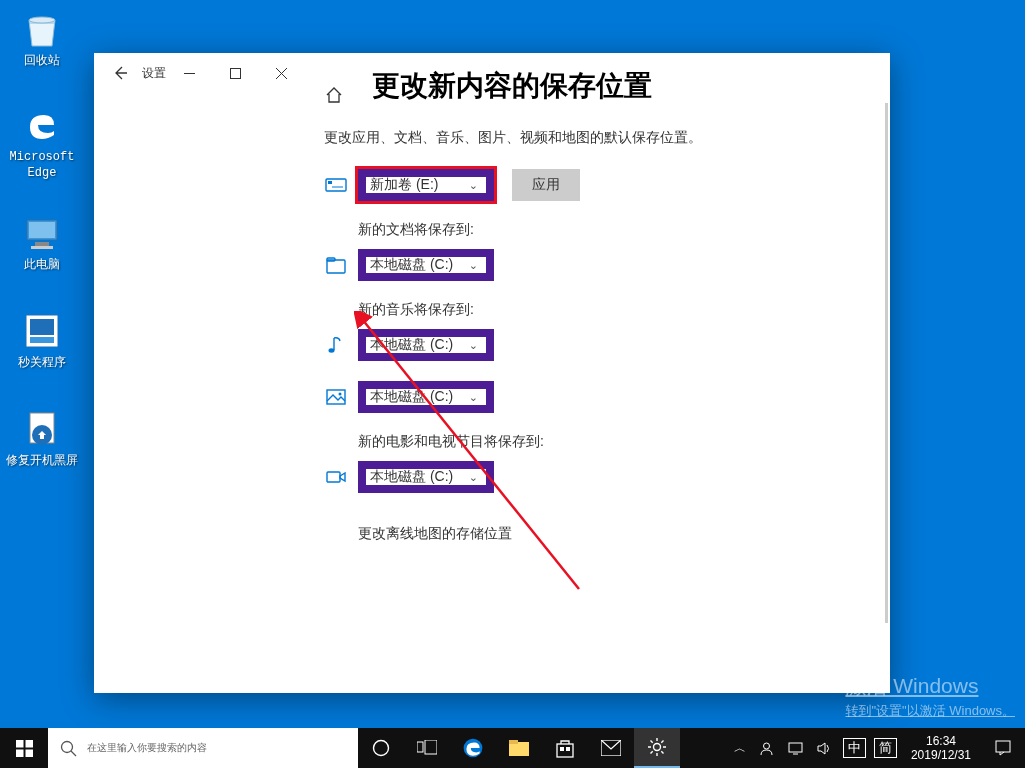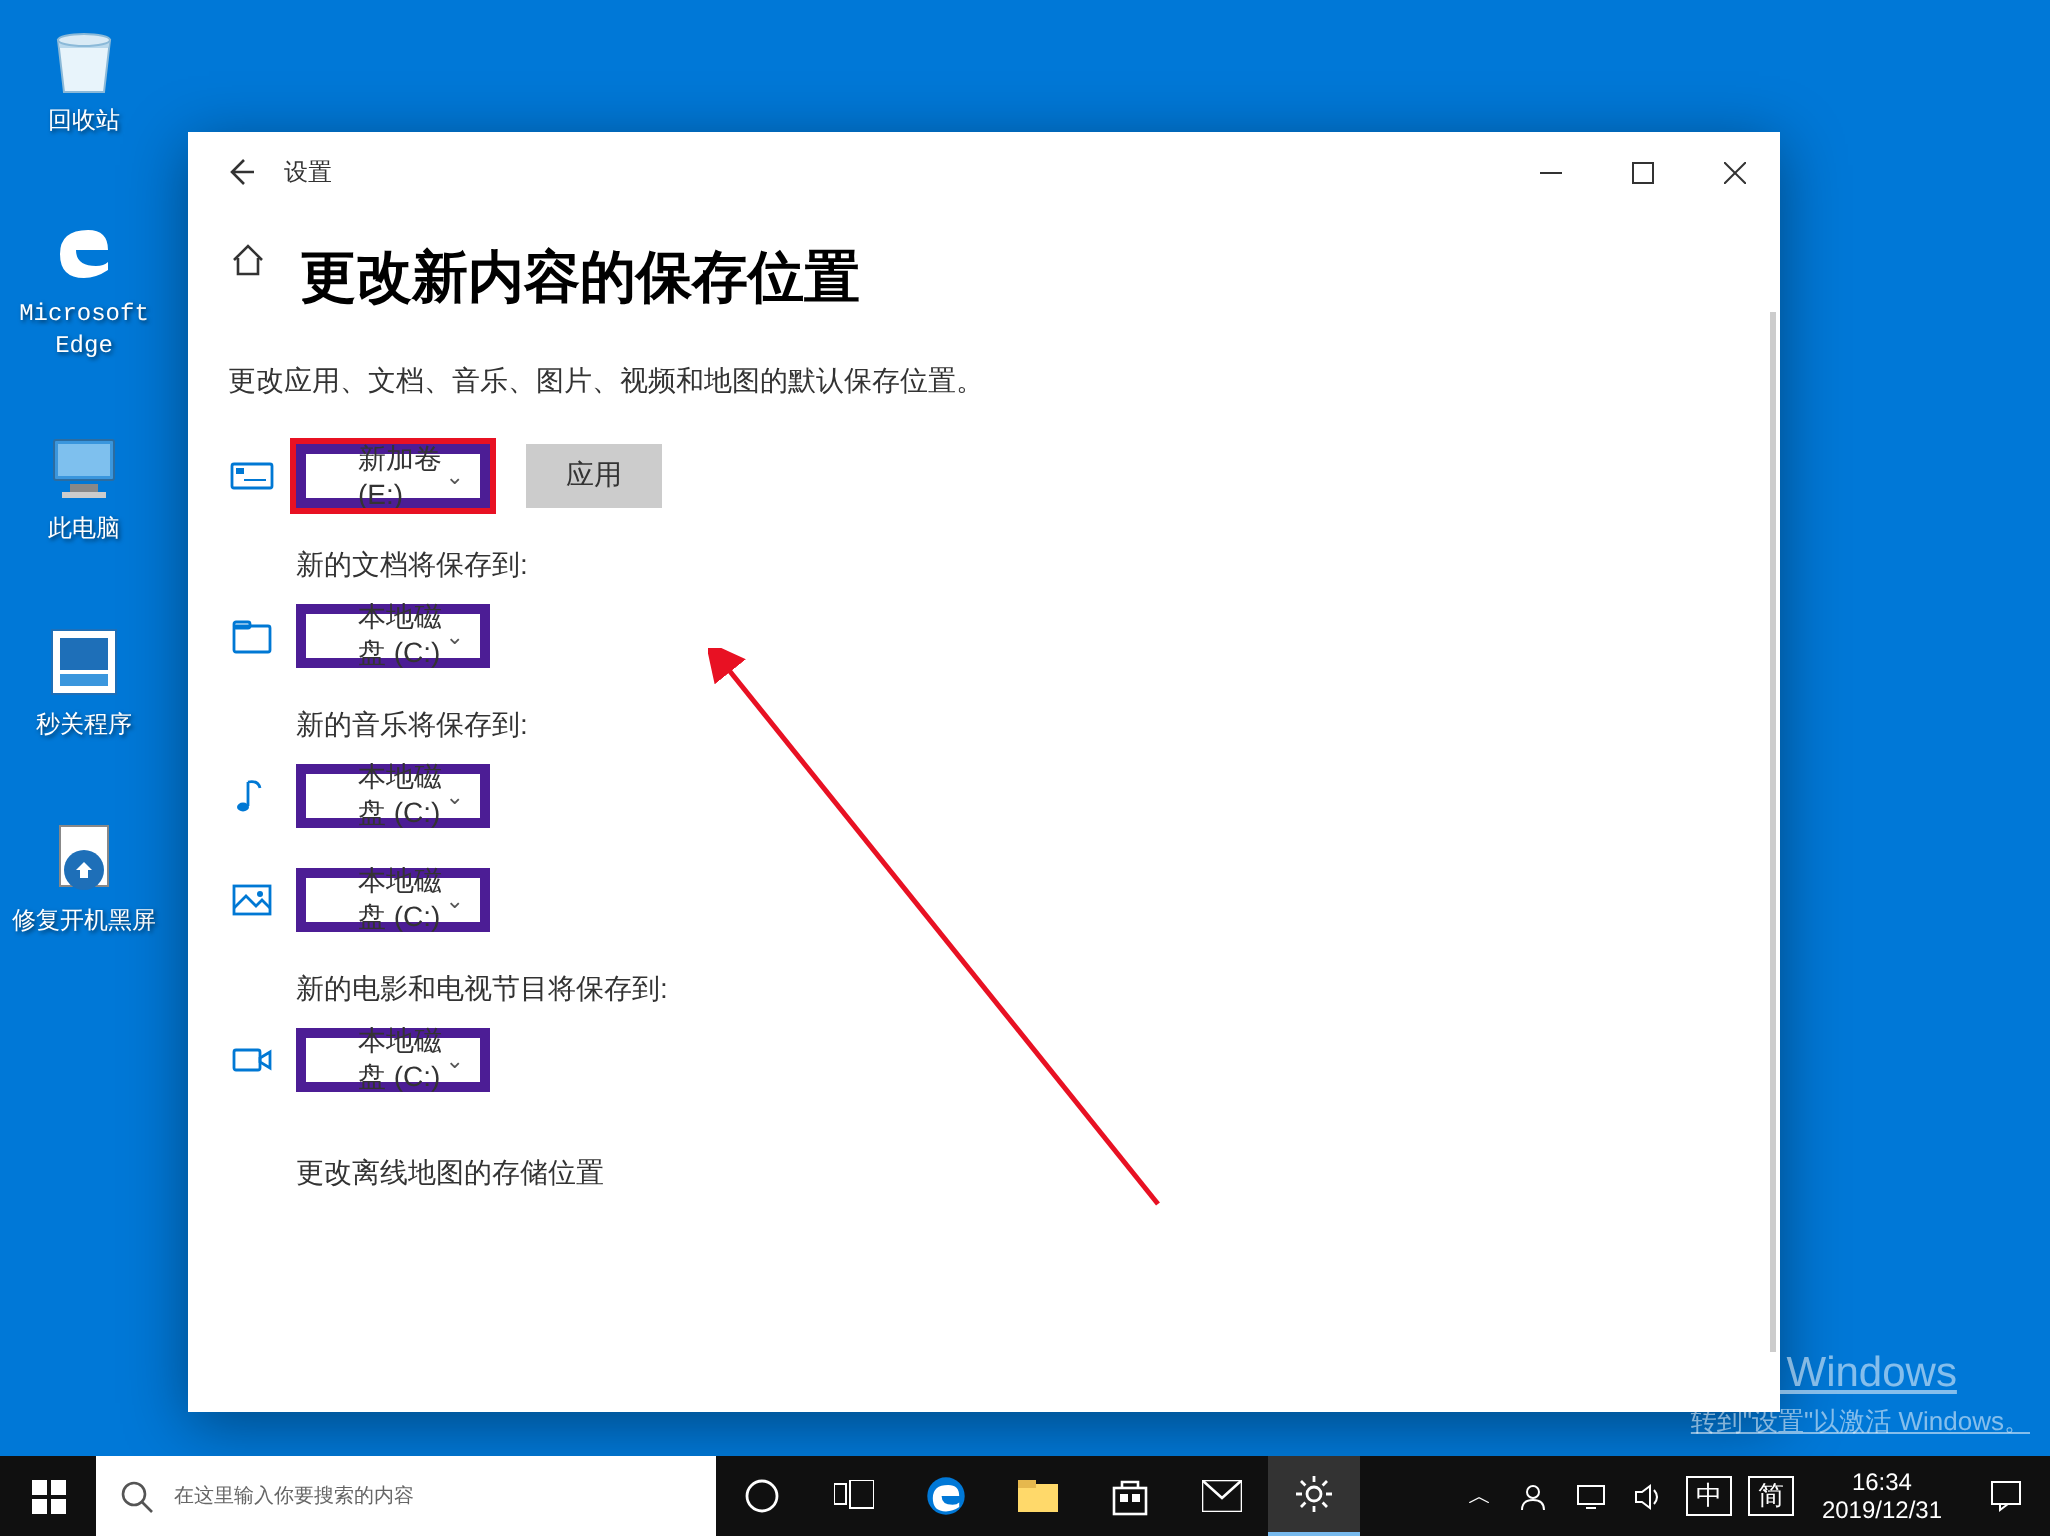--- a/index.html
+++ b/index.html
@@ -27,25 +27,25 @@
       width: 42px; height: 42px;
       margin-bottom: 4px;
       display: flex;
       align-items: center; justify-content: center;
     }
     .desktop-icon .label { line-height: 1.3; font-family: Liberation Mono, monospace; }
 
     
     .window {
       position: absolute;
-      left: 94px; top: 66px;
+      left: 94px; top: 53px;
       width: 796px; height: 640px;
       background: #fff;
       box-shadow: 0 6px 30px rgba(0,0,0,0.4);
-      display: flex; flex-direction: column;
+      display: flex; 
     }
     .titlebar {
       height: 40px;
       display: flex; align-items: center;
       padding-left: 8px;
     }
     .titlebar .back-btn {
       width: 36px; height: 36px;
       display: flex; align-items: center; justify-content: center;
       cursor: pointer;
@@ -64,22 +64,22 @@
       color: #333;
     }
 
     .content {
       flex: 1;
       padding: 0 28px 0 20px;
       overflow: hidden;
       position: relative;
     }
     .page-header {
-      display: flex; align-items: flex-start;
-      gap: 16px;
+      display: flex; align-items: flex-end;
+      gap: 28px;
       margin: 14px 0 24px 0;
     }
     .home-btn {
       width: 20px; height: 20px;
       cursor: pointer;
       color: #333;
     }
     .page-title { font-size: 28px; font-weight: 600; color: #000; }
     .page-desc { font-size: 14px; color: #333; margin-bottom: 22px; }
 
@@ -87,25 +87,25 @@
     .setting-label { font-size: 14px; color: #333; margin-left: 34px; margin-bottom: 10px; }
     .setting-row {
       display: flex; align-items: center; gap: 10px;
     }
     .setting-icon {
       width: 24px; height: 24px;
       color: #0078d4;
       display: flex; align-items: center; justify-content: center;
     }
     .dropdown {
-      width: 97px; height: 32px;
-      border: 5px solid #4c1d95;
+      width: 136px; height: 32px;
+      border: 8px solid #4c1d95;
       background: #fff;
       display: flex; align-items: center;
-      padding: 0 8px 0 26px;
+      padding: 0 8px 0 4px;
       font-size: 14px; color: #333;
       cursor: pointer;
       justify-content: space-between;
     }
     .dropdown.highlighted {
       outline: 3px solid #e81123;
       outline-offset: 0;
     }
     .chevron { font-size: 11px; color: #555; }
     .apply-btn {

